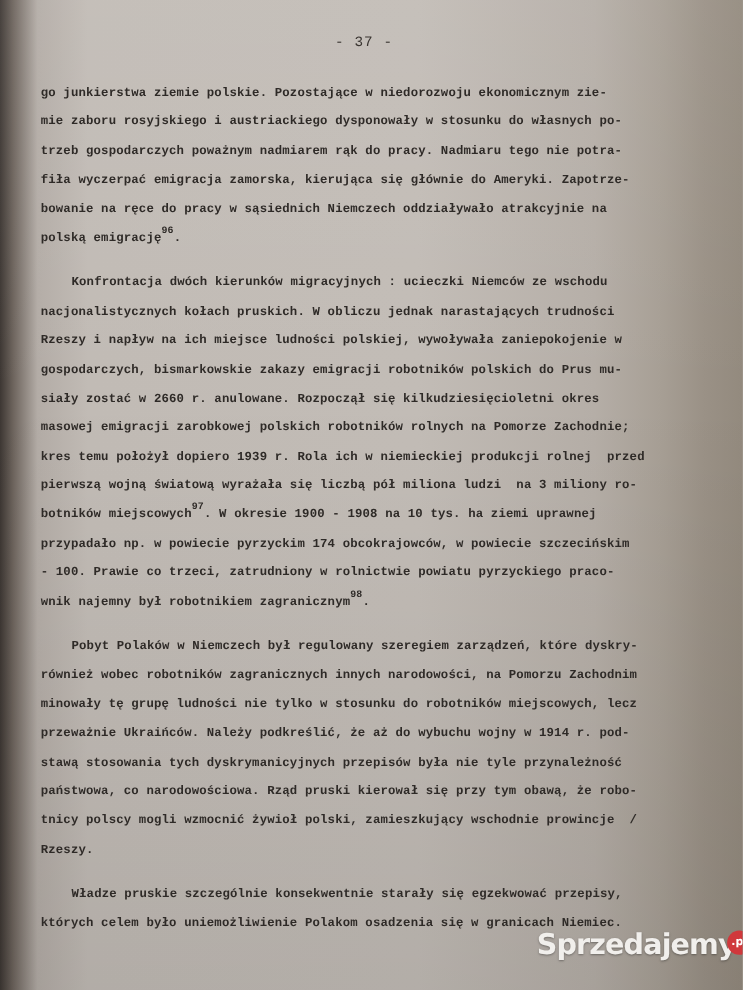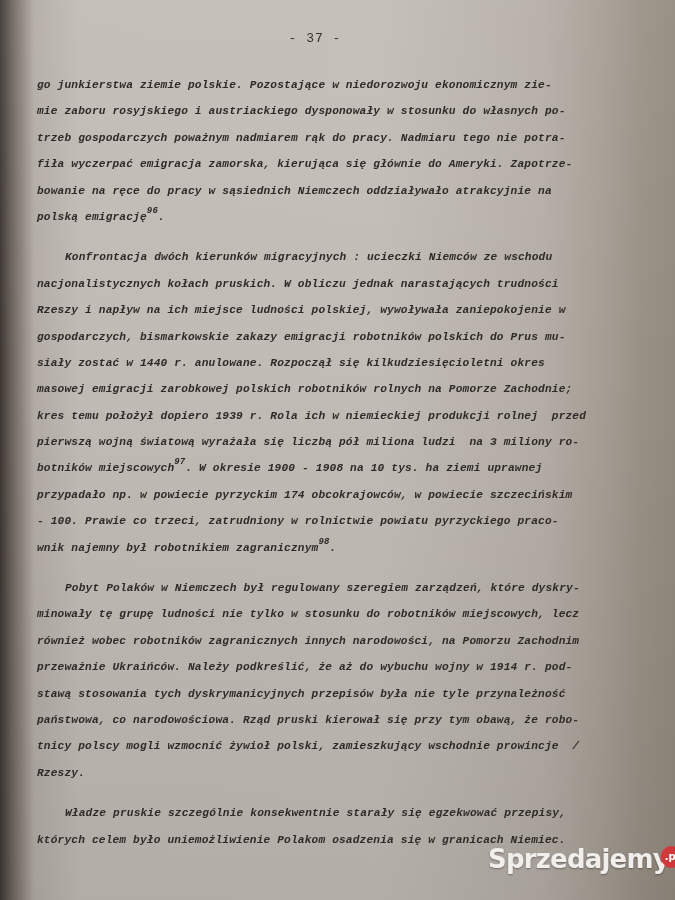--- a/index.html
+++ b/index.html
@@ -11,29 +11,29 @@
     .photo {
       position: absolute; inset: 0;
       background:
         linear-gradient(90deg, #3d3733 0px, #6d645d 12px, #b3aca6 34px, #c1bbb5 80px, #c2bcb6 380px, #b5aea7 540px, #a79f95 600px, #9a9186 640px, #938a7e 675px);
     }
     .photo::after {
       content: ""; position: absolute; inset: 0;
       background: linear-gradient(180deg, rgba(255,255,255,0.06) 0%, rgba(0,0,0,0) 40%, rgba(0,0,0,0.08) 100%);
     }
     .page-number {
-      position: absolute; top: 31px; left: 0; width: 630px; text-align: center;
+      position: absolute; top: 31px; left: 16px; width: 630px; text-align: center;
       font-size: 13px; color: #3a3531; letter-spacing: 1px;
     }
     .text-block {
       position: absolute; left: 37px; top: 72px; width: 580px;
       color: #2e2a27; font-size: 11.2px; font-weight: bold;
       letter-spacing: 0.15px;
     }
-    .line { height: 26.4px; line-height: 26.4px; white-space: pre; font-style: italic; }
+    .line { height: 26.4px; line-height: 26.4px; white-space: pre; }
     .indent { padding-left: 28px; }
     .gap { height: 14px; }
     sup { font-size: 9px; vertical-align: 7px; line-height: 0; }
     .watermark {
       position: absolute; left: 488px; top: 844px;
       font-family: "DejaVu Sans", sans-serif; font-weight: bold;
       font-size: 26px; color: #f1efec; letter-spacing: -0.8px;
       text-shadow: 0 1px 2px rgba(0,0,0,0.35);
     }
     .wm-badge {
@@ -61,35 +61,35 @@
     <div class="line">bowanie na ręce do pracy w sąsiednich Niemczech oddziaływało atrakcyjnie na</div>
     <div class="line"><span>polską emigrację</span><sup>96</sup><span>.</span></div>
   </div>
   <div class="gap"></div>
 
   <div>
     <div class="line indent">Konfrontacja dwóch kierunków migracyjnych : ucieczki Niemców ze wschodu</div>
     <div class="line">nacjonalistycznych kołach pruskich. W obliczu jednak narastających trudności</div>
     <div class="line">Rzeszy i napływ na ich miejsce ludności polskiej, wywoływała zaniepokojenie w</div>
     <div class="line">gospodarczych, bismarkowskie zakazy emigracji robotników polskich do Prus mu-</div>
-    <div class="line">siały zostać w 1440 r. anulowane. Rozpoczął się kilkudziesięcioletni okres</div>
+    <div class="line">siały zostać w 2660 r. anulowane. Rozpoczął się kilkudziesięcioletni okres</div>
     <div class="line">masowej emigracji zarobkowej polskich robotników rolnych na Pomorze Zachodnie;</div>
     <div class="line">kres temu położył dopiero 1939 r. Rola ich w niemieckiej produkcji rolnej  przed</div>
     <div class="line">pierwszą wojną światową wyrażała się liczbą pół miliona ludzi  na 3 miliony ro-</div>
     <div class="line"><span>botników miejscowych</span><sup>97</sup><span>. W okresie 1900 - 1908 na 10 tys. ha ziemi uprawnej</span></div>
     <div class="line">przypadało np. w powiecie pyrzyckim 174 obcokrajowców, w powiecie szczecińskim</div>
     <div class="line">- 100. Prawie co trzeci, zatrudniony w rolnictwie powiatu pyrzyckiego praco-</div>
     <div class="line"><span>wnik najemny był robotnikiem zagranicznym</span><sup>98</sup><span>.</span></div>
   </div>
   <div class="gap"></div>
 
   <div>
     <div class="line indent">Pobyt Polaków w Niemczech był regulowany szeregiem zarządzeń, które dyskry-</div>
+    <div class="line">również wobec robotników zagranicznych innych narodowości, na Pomorzu Zachodnim</div>
     <div class="line">minowały tę grupę ludności nie tylko w stosunku do robotników miejscowych, lecz</div>
-    <div class="line">również wobec robotników zagranicznych innych narodowości, na Pomorzu Zachodnim</div>
     <div class="line">przeważnie Ukraińców. Należy podkreślić, że aż do wybuchu wojny w 1914 r. pod-</div>
     <div class="line">stawą stosowania tych dyskrymanicyjnych przepisów była nie tyle przynależność</div>
     <div class="line">państwowa, co narodowościowa. Rząd pruski kierował się przy tym obawą, że robo-</div>
     <div class="line">tnicy polscy mogli wzmocnić żywioł polski, zamieszkujący wschodnie prowincje  /</div>
     <div class="line">Rzeszy.</div>
   </div>
   <div class="gap"></div>
 
   <div>
     <div class="line indent">Władze pruskie szczególnie konsekwentnie starały się egzekwować przepisy,</div>

